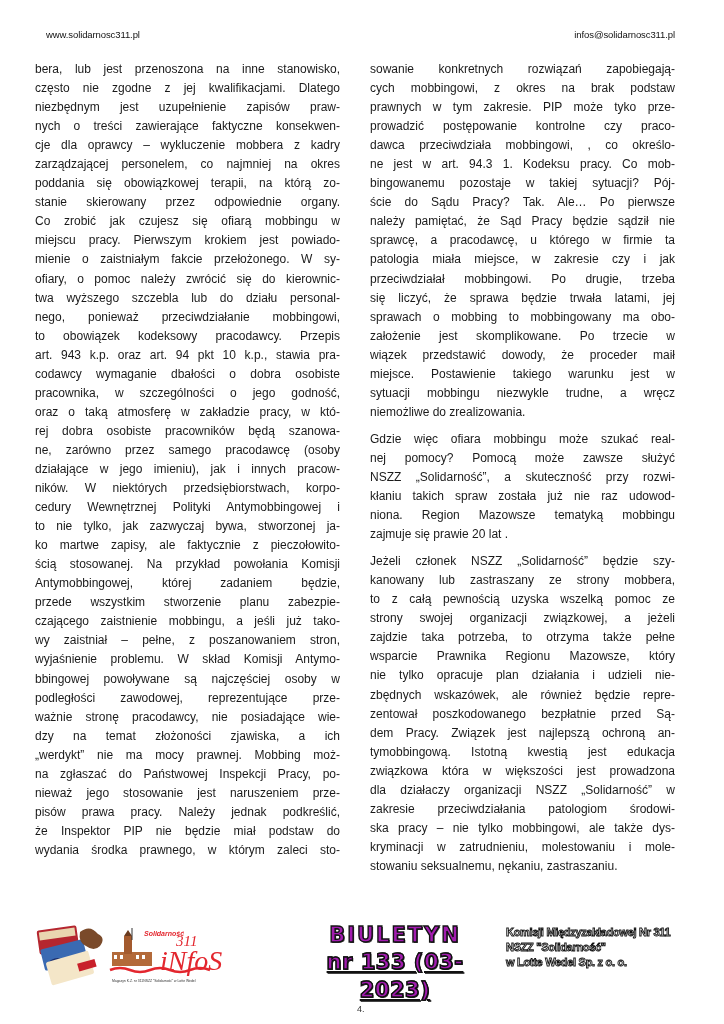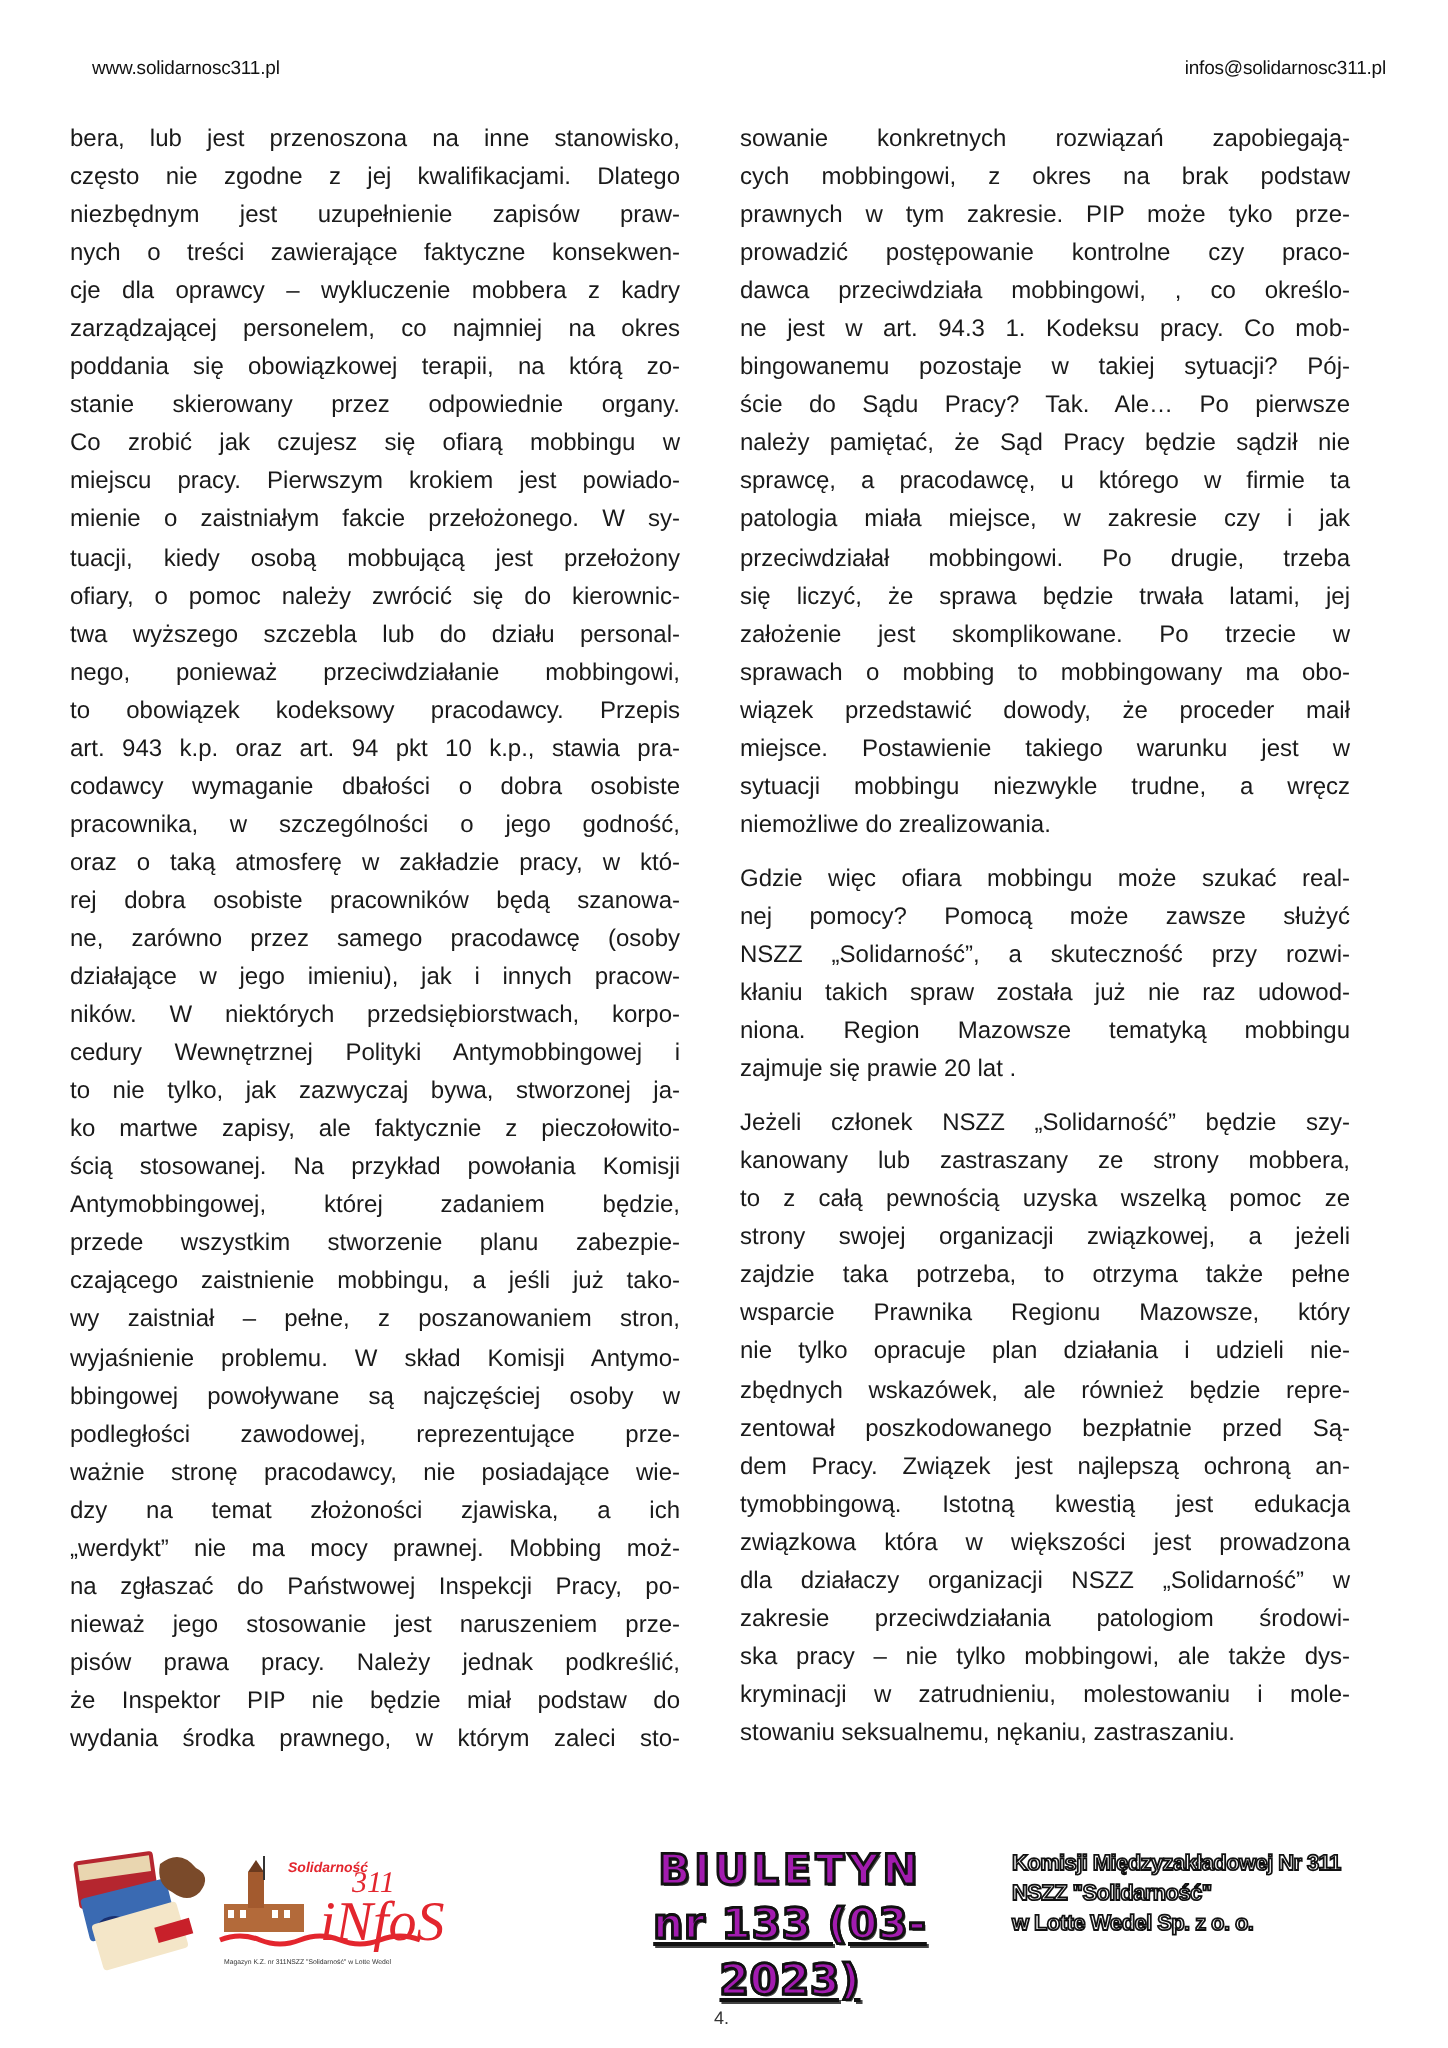--- a/index.html
+++ b/index.html
@@ -1,20 +1,20 @@
 <!DOCTYPE html>
 <html><head>
   <meta charset="utf-8">
   <style>
     html, body { margin: 0; padding: 0; background: #ffffff; }
     body { width: 724px; height: 1024px; position: relative; overflow: hidden;
            font-family: "Liberation Sans", sans-serif; color: #1a1a1a; }
     .hdr { position: absolute; top: 29px; font-size: 9.5px; color: #111; font-weight: normal; letter-spacing: -0.1px; }
     .hdr.left { left: 46px; }
-    .hdr.right { right: 31px; margin-left: 21px; }
+    .hdr.right { right: 49px; margin-left: 21px; }
     .col { position: absolute; top: 60px; width: 305px; font-size: 12px; line-height: 19.05px; }
     .col.left { left: 35px; }
     .col.right { left: 370px; }
     .ln { display: block; text-align: justify; text-align-last: justify; white-space: nowrap; height: 19.05px; overflow: visible; }
     .ln.end { text-align-last: left; }
     .para-gap { height: 8px; }
     
     .logo { position: absolute; left: 36px; top: 922px; width: 190px; height: 64px; }
     .biul { position: absolute; left: 300px; top: 922px; width: 190px; text-align: center;
             font-family: "DejaVu Sans", sans-serif; font-weight: bold; color: #a21caf;
@@ -37,21 +37,20 @@
     <div class="ln">często nie zgodne z jej kwalifikacjami. Dlatego</div>
     <div class="ln">niezbędnym jest uzupełnienie zapisów praw-</div>
     <div class="ln">nych o treści zawierające faktyczne konsekwen-</div>
     <div class="ln">cje dla oprawcy – wykluczenie mobbera z kadry</div>
     <div class="ln">zarządzającej personelem, co najmniej na okres</div>
     <div class="ln">poddania się obowiązkowej terapii, na którą zo-</div>
     <div class="ln">stanie skierowany przez odpowiednie organy.</div>
     <div class="ln">Co zrobić jak czujesz się ofiarą mobbingu w</div>
     <div class="ln">miejscu pracy. Pierwszym krokiem jest powiado-</div>
     <div class="ln">mienie o zaistniałym fakcie przełożonego. W sy-</div>
-    <div class="ln">tuacji, kiedy osobą mobbującą jest przełożony</div>
     <div class="ln">ofiary, o pomoc należy zwrócić się do kierownic-</div>
     <div class="ln">twa wyższego szczebla lub do działu personal-</div>
     <div class="ln">nego, ponieważ przeciwdziałanie mobbingowi,</div>
     <div class="ln">to obowiązek kodeksowy pracodawcy. Przepis</div>
     <div class="ln">art. 943 k.p. oraz art. 94 pkt 10 k.p., stawia pra-</div>
     <div class="ln">codawcy wymaganie dbałości o dobra osobiste</div>
     <div class="ln">pracownika, w szczególności o jego godność,</div>
     <div class="ln">oraz o taką atmosferę w zakładzie pracy, w któ-</div>
     <div class="ln">rej dobra osobiste pracowników będą szanowa-</div>
     <div class="ln">ne, zarówno przez samego pracodawcę (osoby</div>
@@ -85,22 +84,22 @@
       <div class="ln">prowadzić postępowanie kontrolne czy praco-</div>
       <div class="ln">dawca przeciwdziała mobbingowi, , co określo-</div>
       <div class="ln">ne jest w art. 94.3 1. Kodeksu pracy. Co mob-</div>
       <div class="ln">bingowanemu pozostaje w takiej sytuacji? Pój-</div>
       <div class="ln">ście do Sądu Pracy? Tak. Ale… Po pierwsze</div>
       <div class="ln">należy pamiętać, że Sąd Pracy będzie sądził nie</div>
       <div class="ln">sprawcę, a pracodawcę, u którego w firmie ta</div>
       <div class="ln">patologia miała miejsce, w zakresie czy i jak</div>
       <div class="ln">przeciwdziałał mobbingowi. Po drugie, trzeba</div>
       <div class="ln">się liczyć, że sprawa będzie trwała latami, jej</div>
+      <div class="ln">sprawach o mobbing to mobbingowany ma obo-</div>
       <div class="ln">założenie jest skomplikowane. Po trzecie w</div>
-      <div class="ln">sprawach o mobbing to mobbingowany ma obo-</div>
       <div class="ln">wiązek przedstawić dowody, że proceder maił</div>
       <div class="ln">miejsce. Postawienie takiego warunku jest w</div>
       <div class="ln">sytuacji mobbingu niezwykle trudne, a wręcz</div>
       <div class="ln end">niemożliwe do zrealizowania.</div>
     </div>
     <div class="para-gap"></div>
     <div>
       <div class="ln">Gdzie więc ofiara mobbingu może szukać real-</div>
       <div class="ln">nej pomocy? Pomocą może zawsze służyć</div>
       <div class="ln">NSZZ „Solidarność”, a skuteczność przy rozwi-</div>

